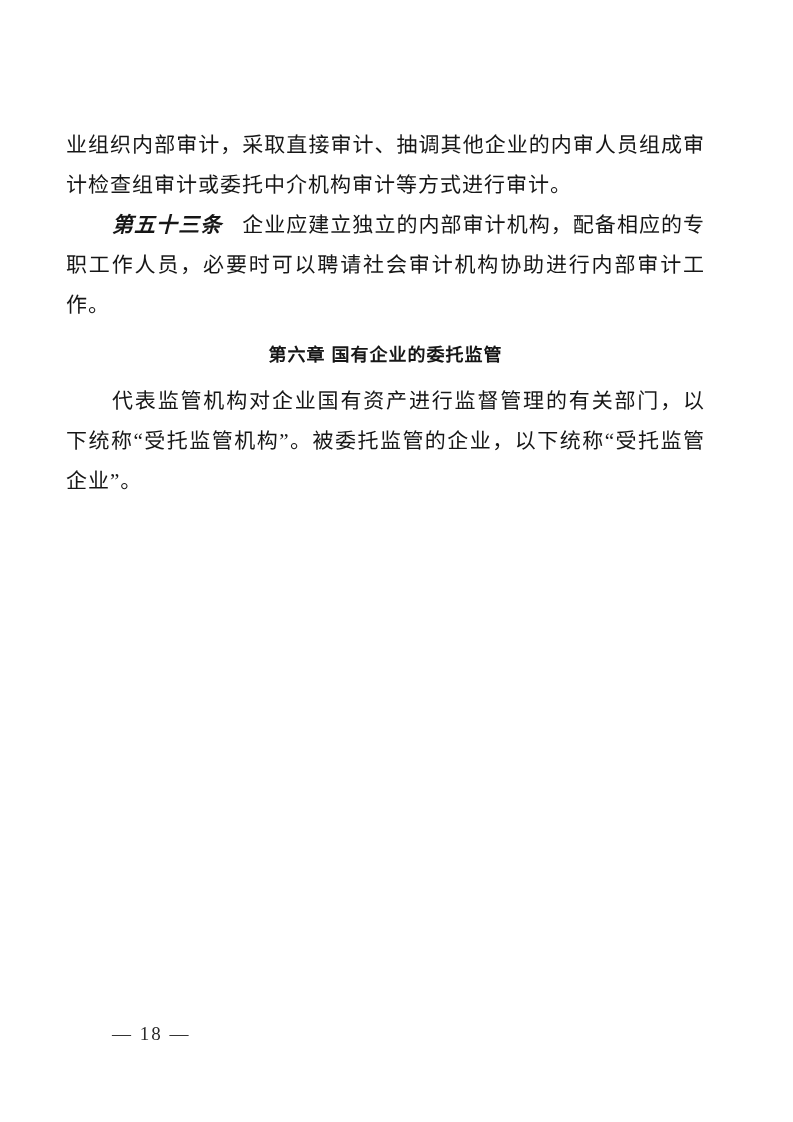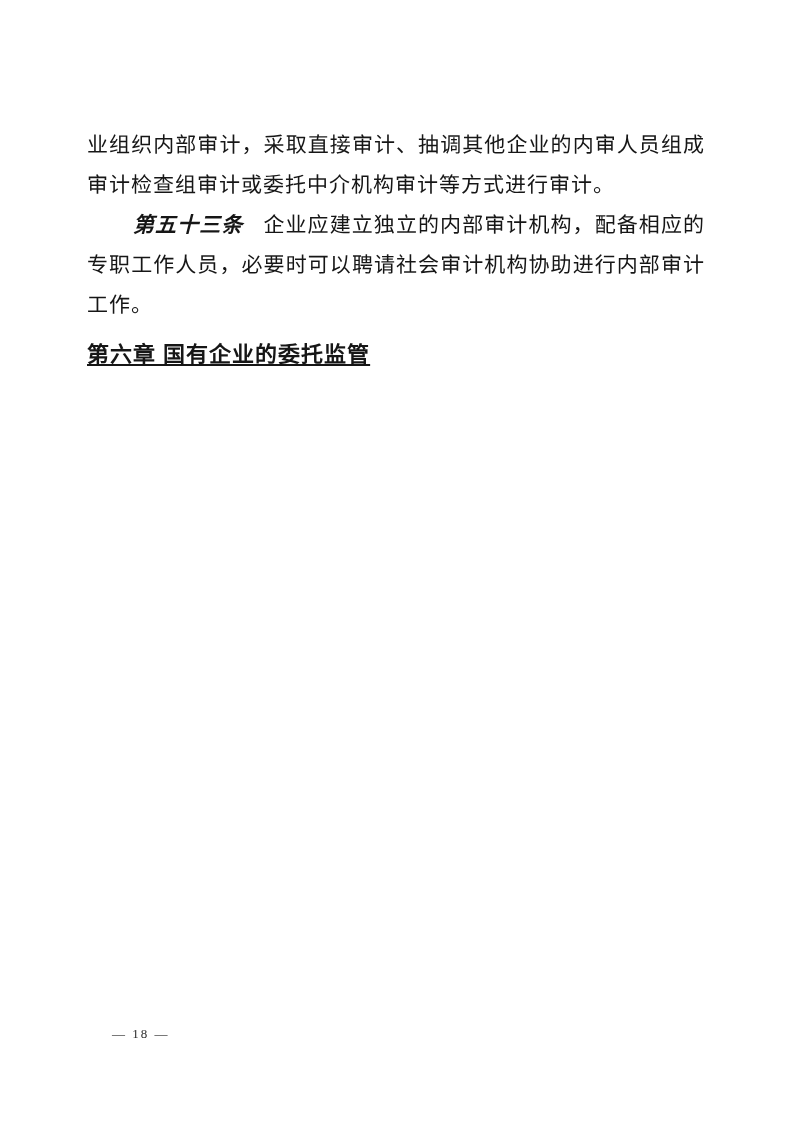--- a/index.html
+++ b/index.html
@@ -11,21 +11,21 @@
     position: relative;
     width: 793px;
     height: 1122px;
     margin: 0 auto;
     background: #ffffff;
     overflow: hidden;
     color: #161616;
   }
   .content {
     box-sizing: border-box;
-    padding: 125px 88px 0 87px;
+    padding: 125px 88px 0 66px;
     font-family: "Liberation Serif", "DejaVu Serif", serif;
     font-size: 21px;
     line-height: 40px;
     letter-spacing: 1px;
     text-align: justify;
     text-justify: inter-ideograph;
   }
   .para {
     margin: 0;
   }
@@ -35,32 +35,32 @@
   .article-label {
     font-family: "Liberation Sans", "DejaVu Sans", sans-serif;
     font-weight: 700;
     margin-right: 0.95em;
     font-style: italic;
   }
   .chapter {
     margin: 14px 0 10px 0;
     font-family: "Liberation Sans", "DejaVu Sans", sans-serif;
     font-weight: 700;
-    font-size: 22px;
+    font-size: 18px;
     line-height: 32px;
     letter-spacing: 1px;
+    text-align: center;
     text-indent: 0;
-    text-decoration: underline;
   }
   .page-number {
     position: absolute;
     left: 112px;
     top: 1022px;
     font-family: "Liberation Serif", "DejaVu Serif", serif;
-    font-size: 13px;
+    font-size: 19px;
     line-height: 24px;
     letter-spacing: 2px;
     color: #2a2a2a;
   }
 </style>
 </head>
 <body>
 
 <div class="page">
   <main class="content">
@@ -69,19 +69,22 @@
       <span>业组织内部审计，采取直接审计、抽调其他企业的内审人员组成审计检查组审计或委托中介机构审计等方式进行审计。</span>
     </p>
 
     <p class="para indent">
       <span class="article-label">第五十三条</span><span>企业应建立独立的内部审计机构，配备相应的专职工作人员，必要时可以聘请社会审计机构协助进行内部审计工作。</span>
     </p>
 
     <h2 class="chapter">第六章 国有企业的委托监管</h2>
 
 
+    <p class="para indent">
+      <span>代表监管机构对企业国有资产进行监督管理的有关部门，以下统称“受托监管机构”。被委托监管的企业，以下统称“受托监管企业”。</span>
+    </p>
 
 
 
   </main>
 
   <div class="page-number">— 18 —</div>
 </div>
 
 </body></html>

